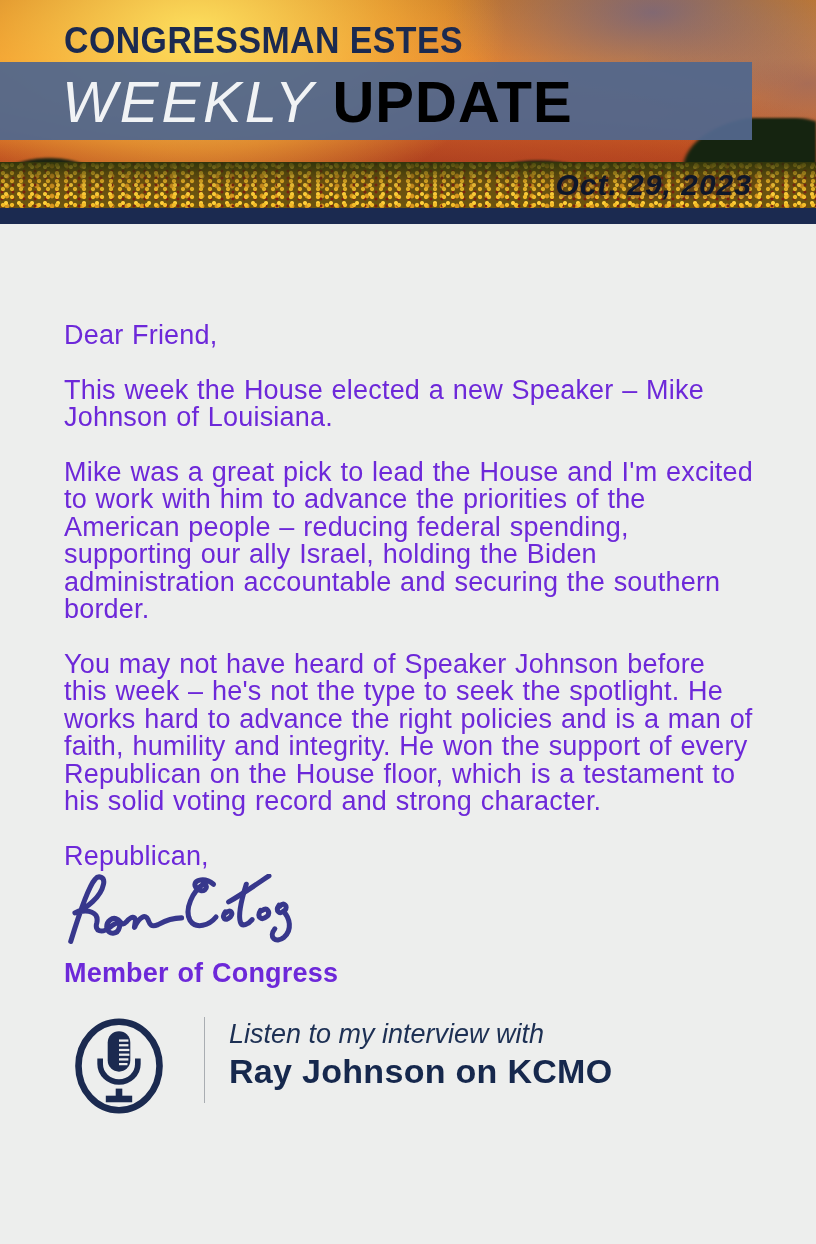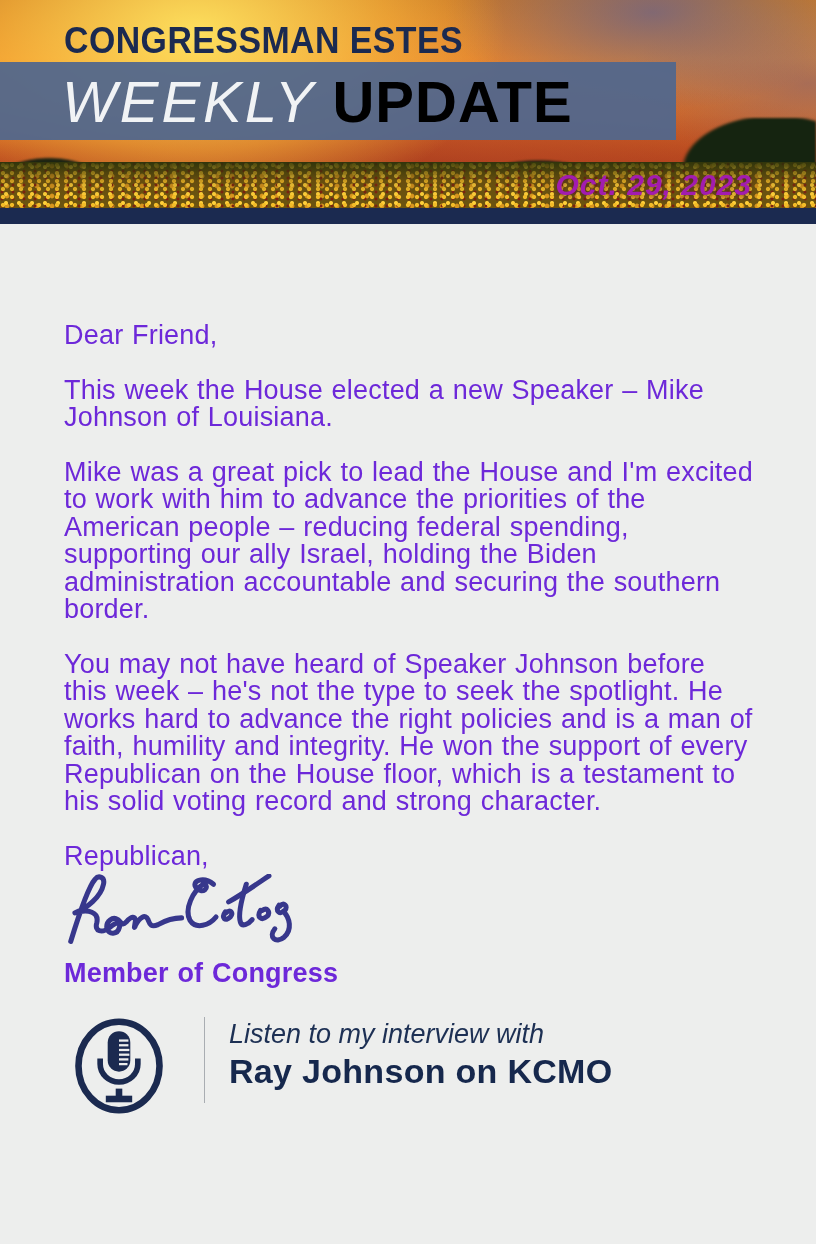--- a/index.html
+++ b/index.html
@@ -26,25 +26,25 @@
   .field{position:absolute;left:0;bottom:0;width:100%;height:46px;background-color:#6b5310;
     background-image:
       linear-gradient(180deg, rgba(38,48,10,.85), rgba(90,60,10,.25) 42%, rgba(0,0,0,0) 75%),
       radial-gradient(circle at 3px 3px, #f2bc28 1.6px, rgba(0,0,0,0) 2.6px),
       radial-gradient(circle at 6px 5px, #ffd03a 1.5px, rgba(0,0,0,0) 2.5px),
       radial-gradient(circle at 2px 2px, #7c2110 1px, rgba(0,0,0,0) 1.9px),
       radial-gradient(circle at 7px 4px, #d8961e 1.9px, rgba(0,0,0,0) 2.9px);
     background-size:auto,9px 8px,13px 9px,11px 7px,15px 10px;}
   .congressman{position:absolute;left:64px;top:20px;color:#1b2a50;font-size:36px;font-weight:700;
     letter-spacing:.5px;transform:scaleX(.94);transform-origin:left;white-space:nowrap;}
-  .banner{position:absolute;left:0;top:62px;width:676px;height:78px;background:rgba(82,103,140,.95);
+  .banner{position:absolute;left:0;top:62px;width:752px;height:78px;background:rgba(82,103,140,.95);
     display:flex;align-items:center;padding-left:62px;box-sizing:border-box;white-space:nowrap;}
   .banner .weekly{font-style:italic;font-weight:300;font-size:58px;color:#f1f3f5;letter-spacing:3px;}
   .banner .update{font-weight:800;font-size:58px;color:#000000;margin-left:16px;letter-spacing:1px;}
-  .hdr-date{position:absolute;right:64px;top:168px;color:#a21caf;font-size:30px;font-weight:700;
+  .hdr-date{position:absolute;right:64px;top:168px;color:#0f172a;font-size:30px;font-weight:700;
     font-style:italic;letter-spacing:1px;text-shadow:0 2px 5px rgba(70,25,40,.65);white-space:nowrap;}
   .navy-bar{width:816px;height:16px;background:#1b2a50;}
 
   
   .letter{padding:58px 60px 0 64px;color:#6d28d9;font-size:27px;line-height:27.5px;
     letter-spacing:.2px;word-spacing:1px;margin-top:40px;}
   .letter p{margin:0 0 27px 0;max-width:692px;}
   .signature{margin:2px 0 4px 0;}
   .member{margin-top:2px;font-weight:bold;}
 

